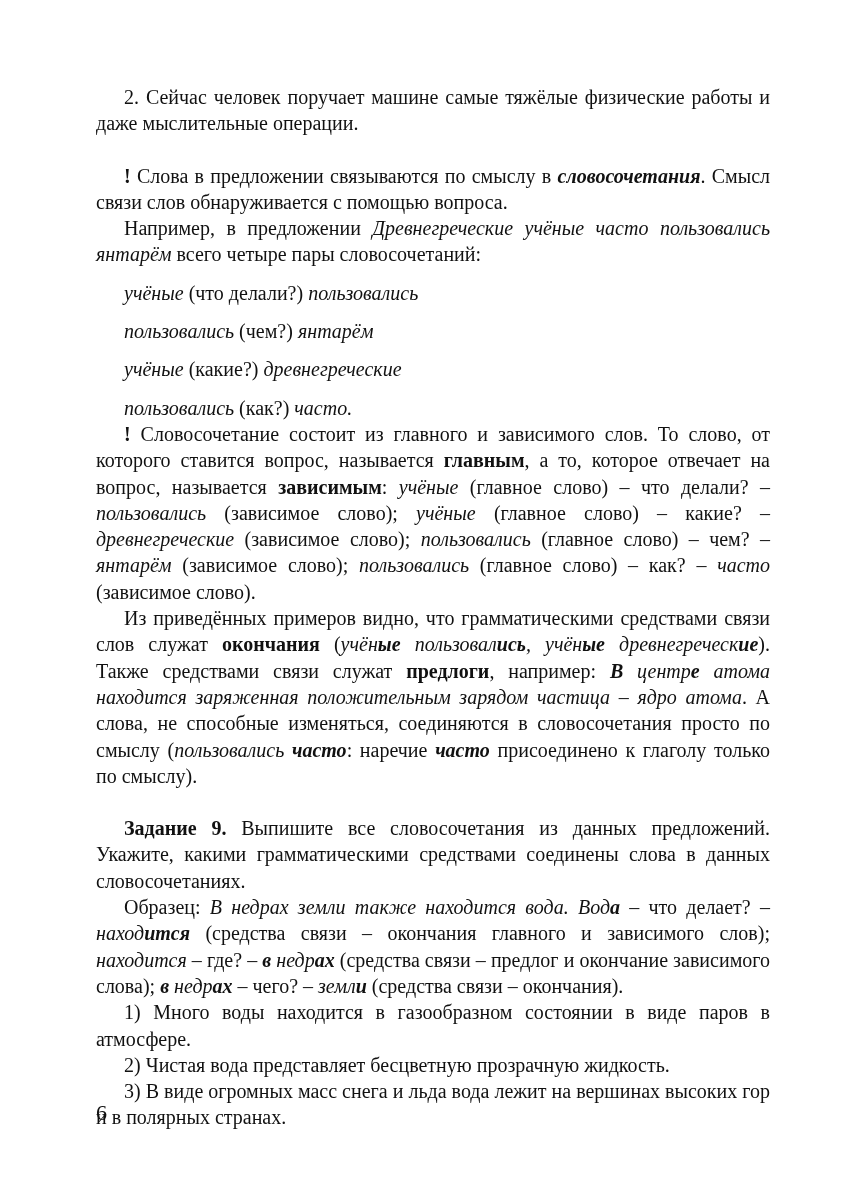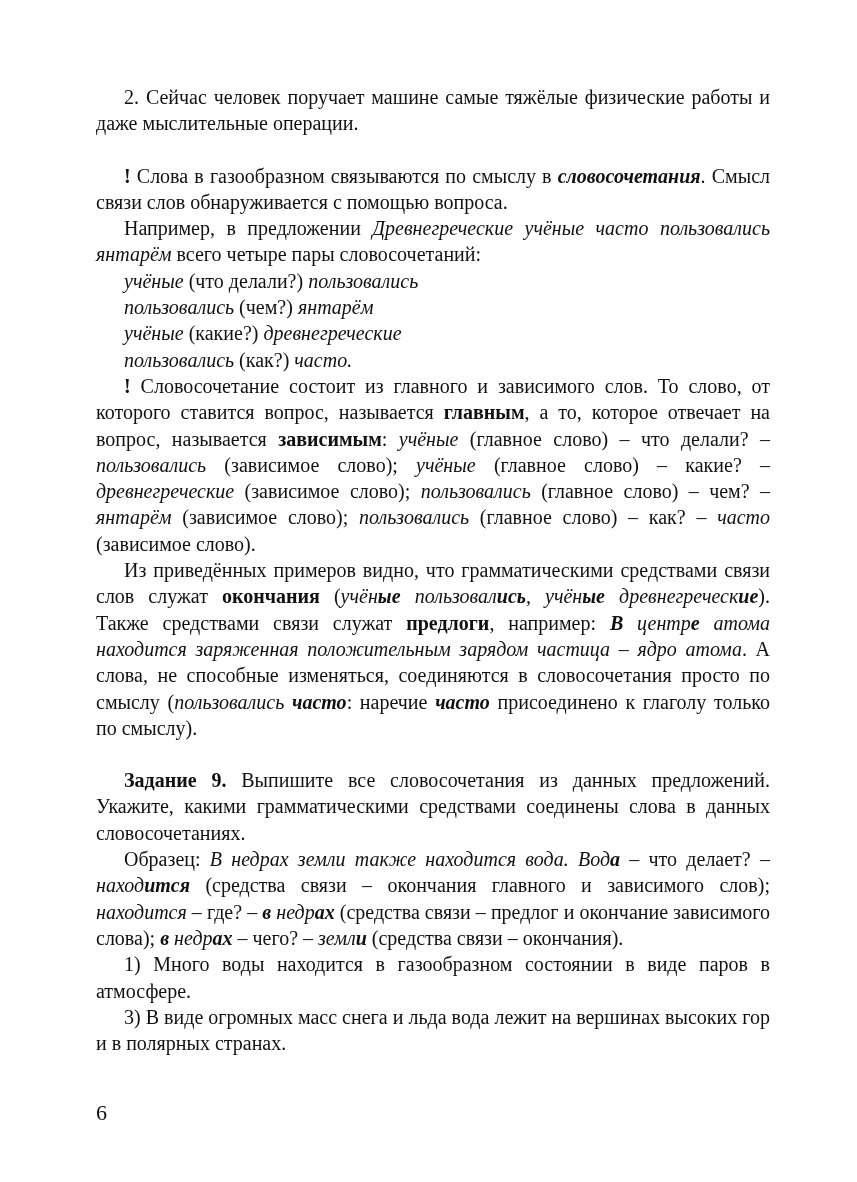--- a/index.html
+++ b/index.html
@@ -8,53 +8,54 @@
     font-family: "Liberation Serif", "DejaVu Serif", serif;
     color: #111111;
   }
   .page {
     position: absolute; left: 96px; top: 84px; width: 674px;
     font-size: 20px; line-height: 26.3px;
     text-align: justify;
   }
   .p { margin: 0; text-indent: 28px; }
   .gap { height: 26px; }
-  .list-line { padding-left: 28px; text-indent: 0; text-align: left; }
+  .list-line { padding-left: 28px; text-indent: 0; text-align: left; margin-top: 12px; }
   i { font-style: italic; }
   b { font-weight: bold; }
   .page-num {
     position: absolute; left: 96px; top: 1100px;
     font-size: 22px;
   }
 </style>
 </head>
 <body>
 
 <div class="page">
 
   <p class="p">2. Сейчас человек поручает машине самые тяжёлые физические работы и даже мыслительные операции.</p>
 
   <div class="gap"></div>
 
-  <p class="p"><b>!</b><span> Слова в газообразном связываются по смыслу в </span><b><i>словосочетания</i></b><span>. Смысл связи слов обнаруживается с помощью вопроса.</span></p>
+  <p class="p"><b>!</b><span> Слова в предложении связываются по смыслу в </span><b><i>словосочетания</i></b><span>. Смысл связи слов обнаруживается с помощью вопроса.</span></p>
 
   <p class="p"><span>Например, в предложении </span><i>Древнегреческие учёные часто пользовались янтарём</i><span> всего четыре пары словосочетаний:</span></p>
 
   <p class="p list-line"><i>учёные</i><span> (что делали?) </span><i>пользовались</i></p>
   <p class="p list-line"><i>пользовались</i><span> (чем?) </span><i>янтарём</i></p>
   <p class="p list-line"><i>учёные</i><span> (какие?) </span><i>древнегреческие</i></p>
   <p class="p list-line"><i>пользовались</i><span> (как?) </span><i>часто.</i></p>
 
   <p class="p"><b>!</b><span> Словосочетание состоит из главного и зависимого слов. То слово, от которого ставится вопрос, называется </span><b>главным</b><span>, а то, которое отвечает на вопрос, называется </span><b>зависимым</b><span>: </span><i>учёные</i><span> (главное слово) – что делали? – </span><i>пользовались</i><span> (зависимое слово); </span><i>учёные</i><span> (главное слово) – какие? – </span><i>древнегреческие</i><span> (зависимое слово); </span><i>пользовались</i><span> (главное слово) – чем? – </span><i>янтарём</i><span> (зависимое слово); </span><i>пользовались</i><span> (главное слово) – как? – </span><i>часто</i><span> (зависимое слово).</span></p>
 
   <p class="p"><span>Из приведённых примеров видно, что грамматическими средствами связи слов служат </span><b>окончания</b><span> (</span><i><span>учён</span><b>ые</b><span> пользовал</span><b>ись</b><span>, </span><span>учён</span><b>ые</b><span> древнегреческ</span><b>ие</b></i><span>). Также средствами связи служат </span><b>предлоги</b><span>, например: </span><i><b>В</b><span> центр</span><b>е</b><span> атома находится заряженная положительным зарядом частица – ядро атома</span></i><span>. А слова, не способные изменяться, соединяются в словосочетания просто по смыслу (</span><i>пользовались</i><b><i> часто</i></b><span>: наречие </span><b><i>часто</i></b><span> присоединено к глаголу только по смыслу).</span></p>
 
   <div class="gap"></div>
 
   <p class="p"><b>Задание 9.</b><span> Выпишите все словосочетания из данных предложений. Укажите, какими грамматическими средствами соединены слова в данных словосочетаниях.</span></p>
 
   <p class="p"><span>Образец: </span><i>В недрах земли также находится вода.</i><span> </span><i><span>Вод</span><b>а</b></i><span> – что делает? – </span><i><span>наход</span><b>ится</b></i><span> (средства связи – окончания главного и зависимого слов); </span><i>находится</i><span> – где? – </span><i><b>в</b><span> недр</span><b>ах</b></i><span> (средства связи – предлог и окончание зависимого слова); </span><i><b>в</b><span> недр</span><b>ах</b></i><span> – чего? – </span><i><span>земл</span><b>и</b></i><span> (средства связи – окончания).</span></p>
 
   <p class="p">1) Много воды находится в газообразном состоянии в виде паров в атмосфере.</p>
+  <p class="p">2) Чистая вода представляет бесцветную прозрачную жидкость.</p>
   <p class="p">3) В виде огромных масс снега и льда вода лежит на вершинах высоких гор и в полярных странах.</p>
 </div>
 
 <div class="page-num">6</div>
 
 </body></html>

